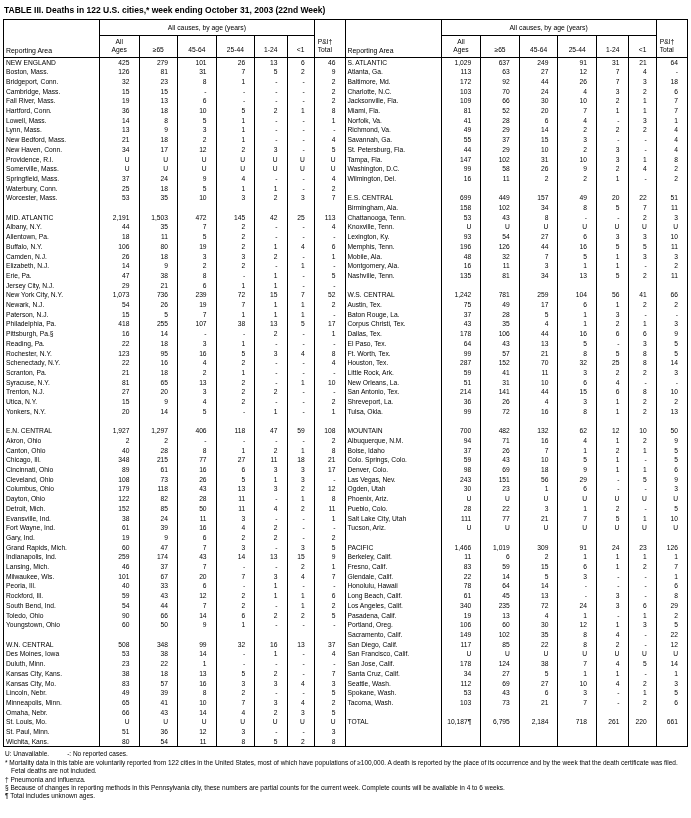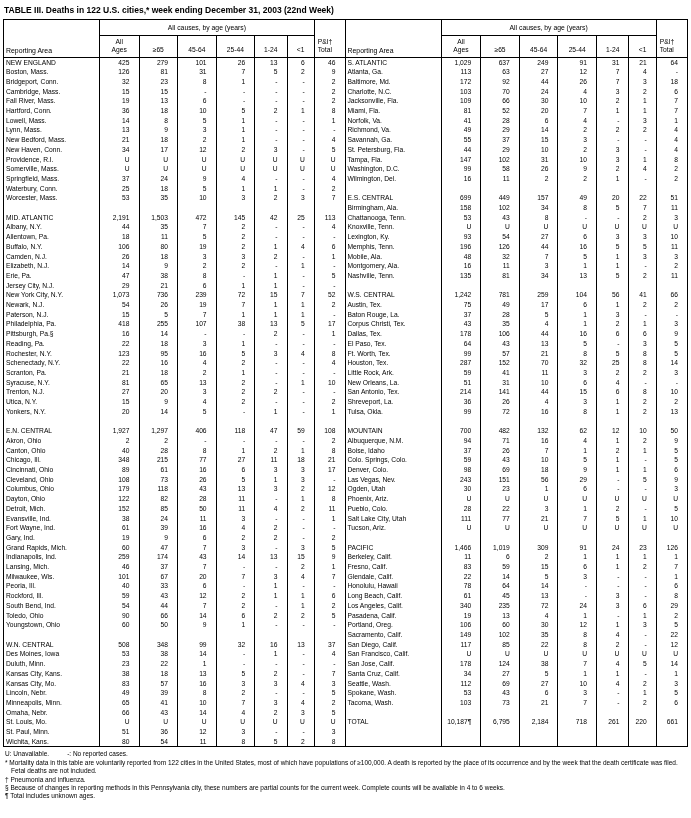--- a/index.html
+++ b/index.html
@@ -51,21 +51,21 @@
   .fn {
     font-size:6.5px; line-height:8.4px;
     padding-left:6px; text-indent:-6px; white-space:pre-wrap;
   }
 </style>
 </head>
 <body>
 
 <div class="page">
 
-  <div class="title">TABLE III. Deaths in 122 U.S. cities,* week ending December 31, 2003 (22nd Week)</div>
+  <div class="title">TABLE III. Deaths in 122 U.S. cities,* week ending October 31, 2003 (22nd Week)</div>
 
   <div class="tablewrap">
 
     <table class="left">
       <colgroup>
         <col style="width:28%">
           <col style="width:11.6%">
           <col style="width:11.3%">
         <col style="width:11.3%">
           <col style="width:11.3%">

